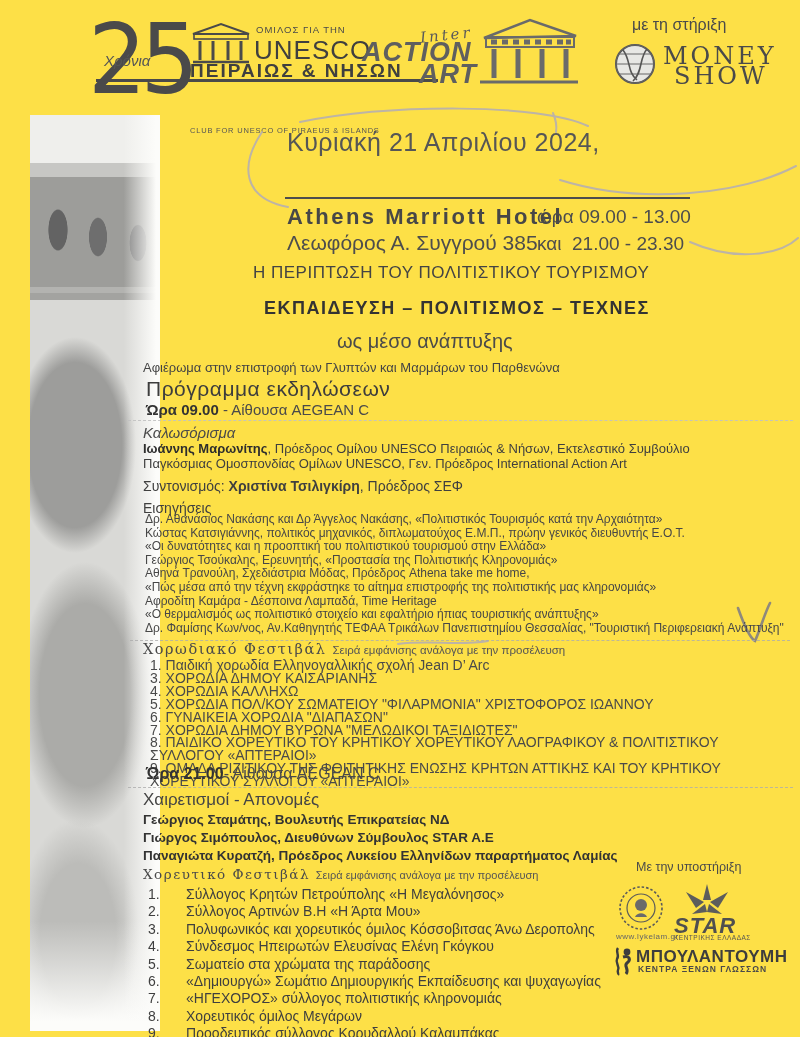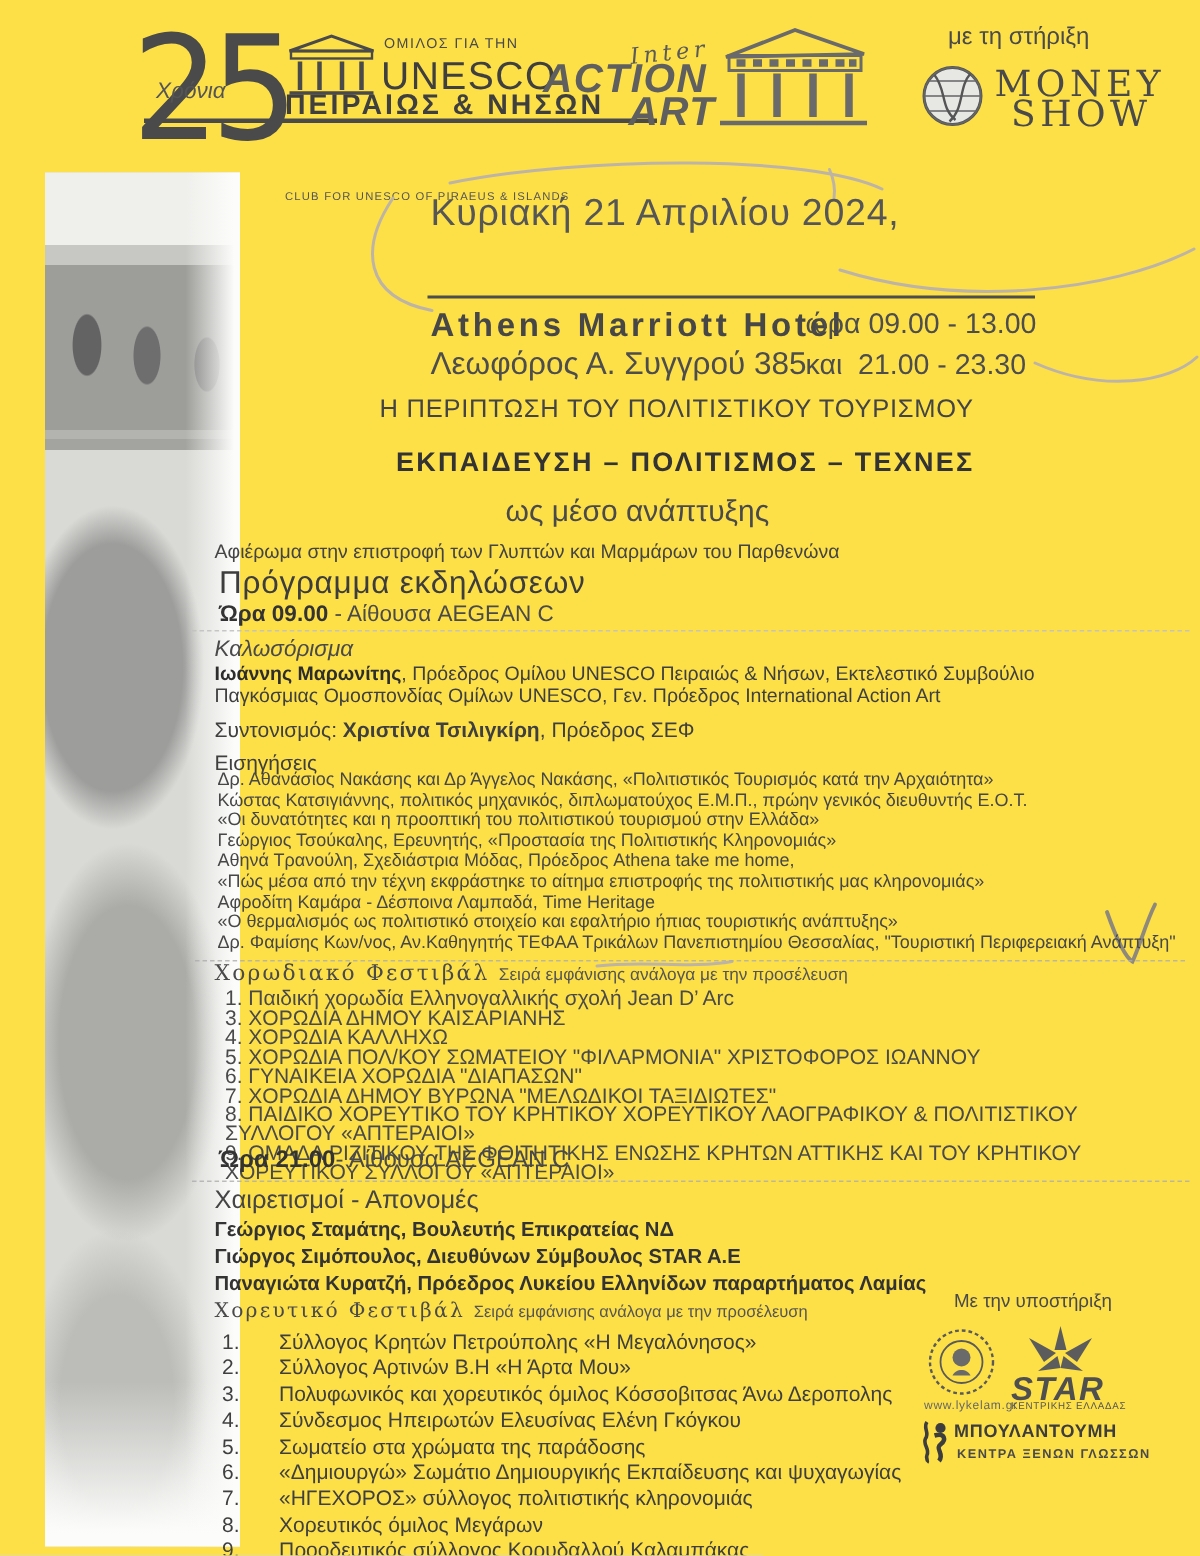--- a/index.html
+++ b/index.html
@@ -47,21 +47,21 @@
   .greet-head{font-size:17px;color:#454545;}
   .greet{font-size:13.5px;font-weight:bold;color:#333;line-height:18px;}
   .dance-row{display:flex;font-size:14px;color:#3f3f3f;line-height:17.4px;}
   .dance-num{width:38px;flex:none;}
   .rule-dot{border-top:1px dashed #adadad;opacity:.8;}
   .rule-light{border-top:1px dashed #c2c2c2;opacity:.9;}
   .sup-label{font-size:12.5px;color:#4a4a4a;}
   .lyk-url{font-size:8px;color:#666;letter-spacing:.5px;}
   .star-word{font-size:22px;font-weight:bold;color:#4f4f4f;letter-spacing:1px;font-style:italic;line-height:1;}
   .star-sub{font-size:6.5px;color:#555;letter-spacing:.5px;}
-  .boul{font-size:12px;font-weight:bold;color:#3d3d3d;letter-spacing:.5px;line-height:1;}
+  .boul{font-size:17px;font-weight:bold;color:#3d3d3d;letter-spacing:.5px;line-height:1;}
   .boul-sub{font-size:8.5px;font-weight:bold;color:#4a4a4a;letter-spacing:1px;}
   .left-photo{
     left:30px;top:115px;width:130px;height:916px;
     background:
       linear-gradient(90deg, rgba(252,252,250,0) 72%, #fcfcfa 97%),
       linear-gradient(rgba(252,252,250,0) 88%, #fcfcfa 99%),
       radial-gradient(ellipse 16px 34px at 28px 115px,#636363 0 58%,rgba(0,0,0,0) 62%),
       radial-gradient(ellipse 15px 32px at 68px 122px,#6e6e6e 0 58%,rgba(0,0,0,0) 62%),
       radial-gradient(ellipse 14px 30px at 108px 128px,#828282 0 58%,rgba(0,0,0,0) 62%),
       linear-gradient(#efefec 0 48px,#c7c7c4 48px 62px,#9d9d9a 62px 172px,#b3b3b0 172px 178px,#a3a3a0 178px 185px,rgba(0,0,0,0) 185px),

